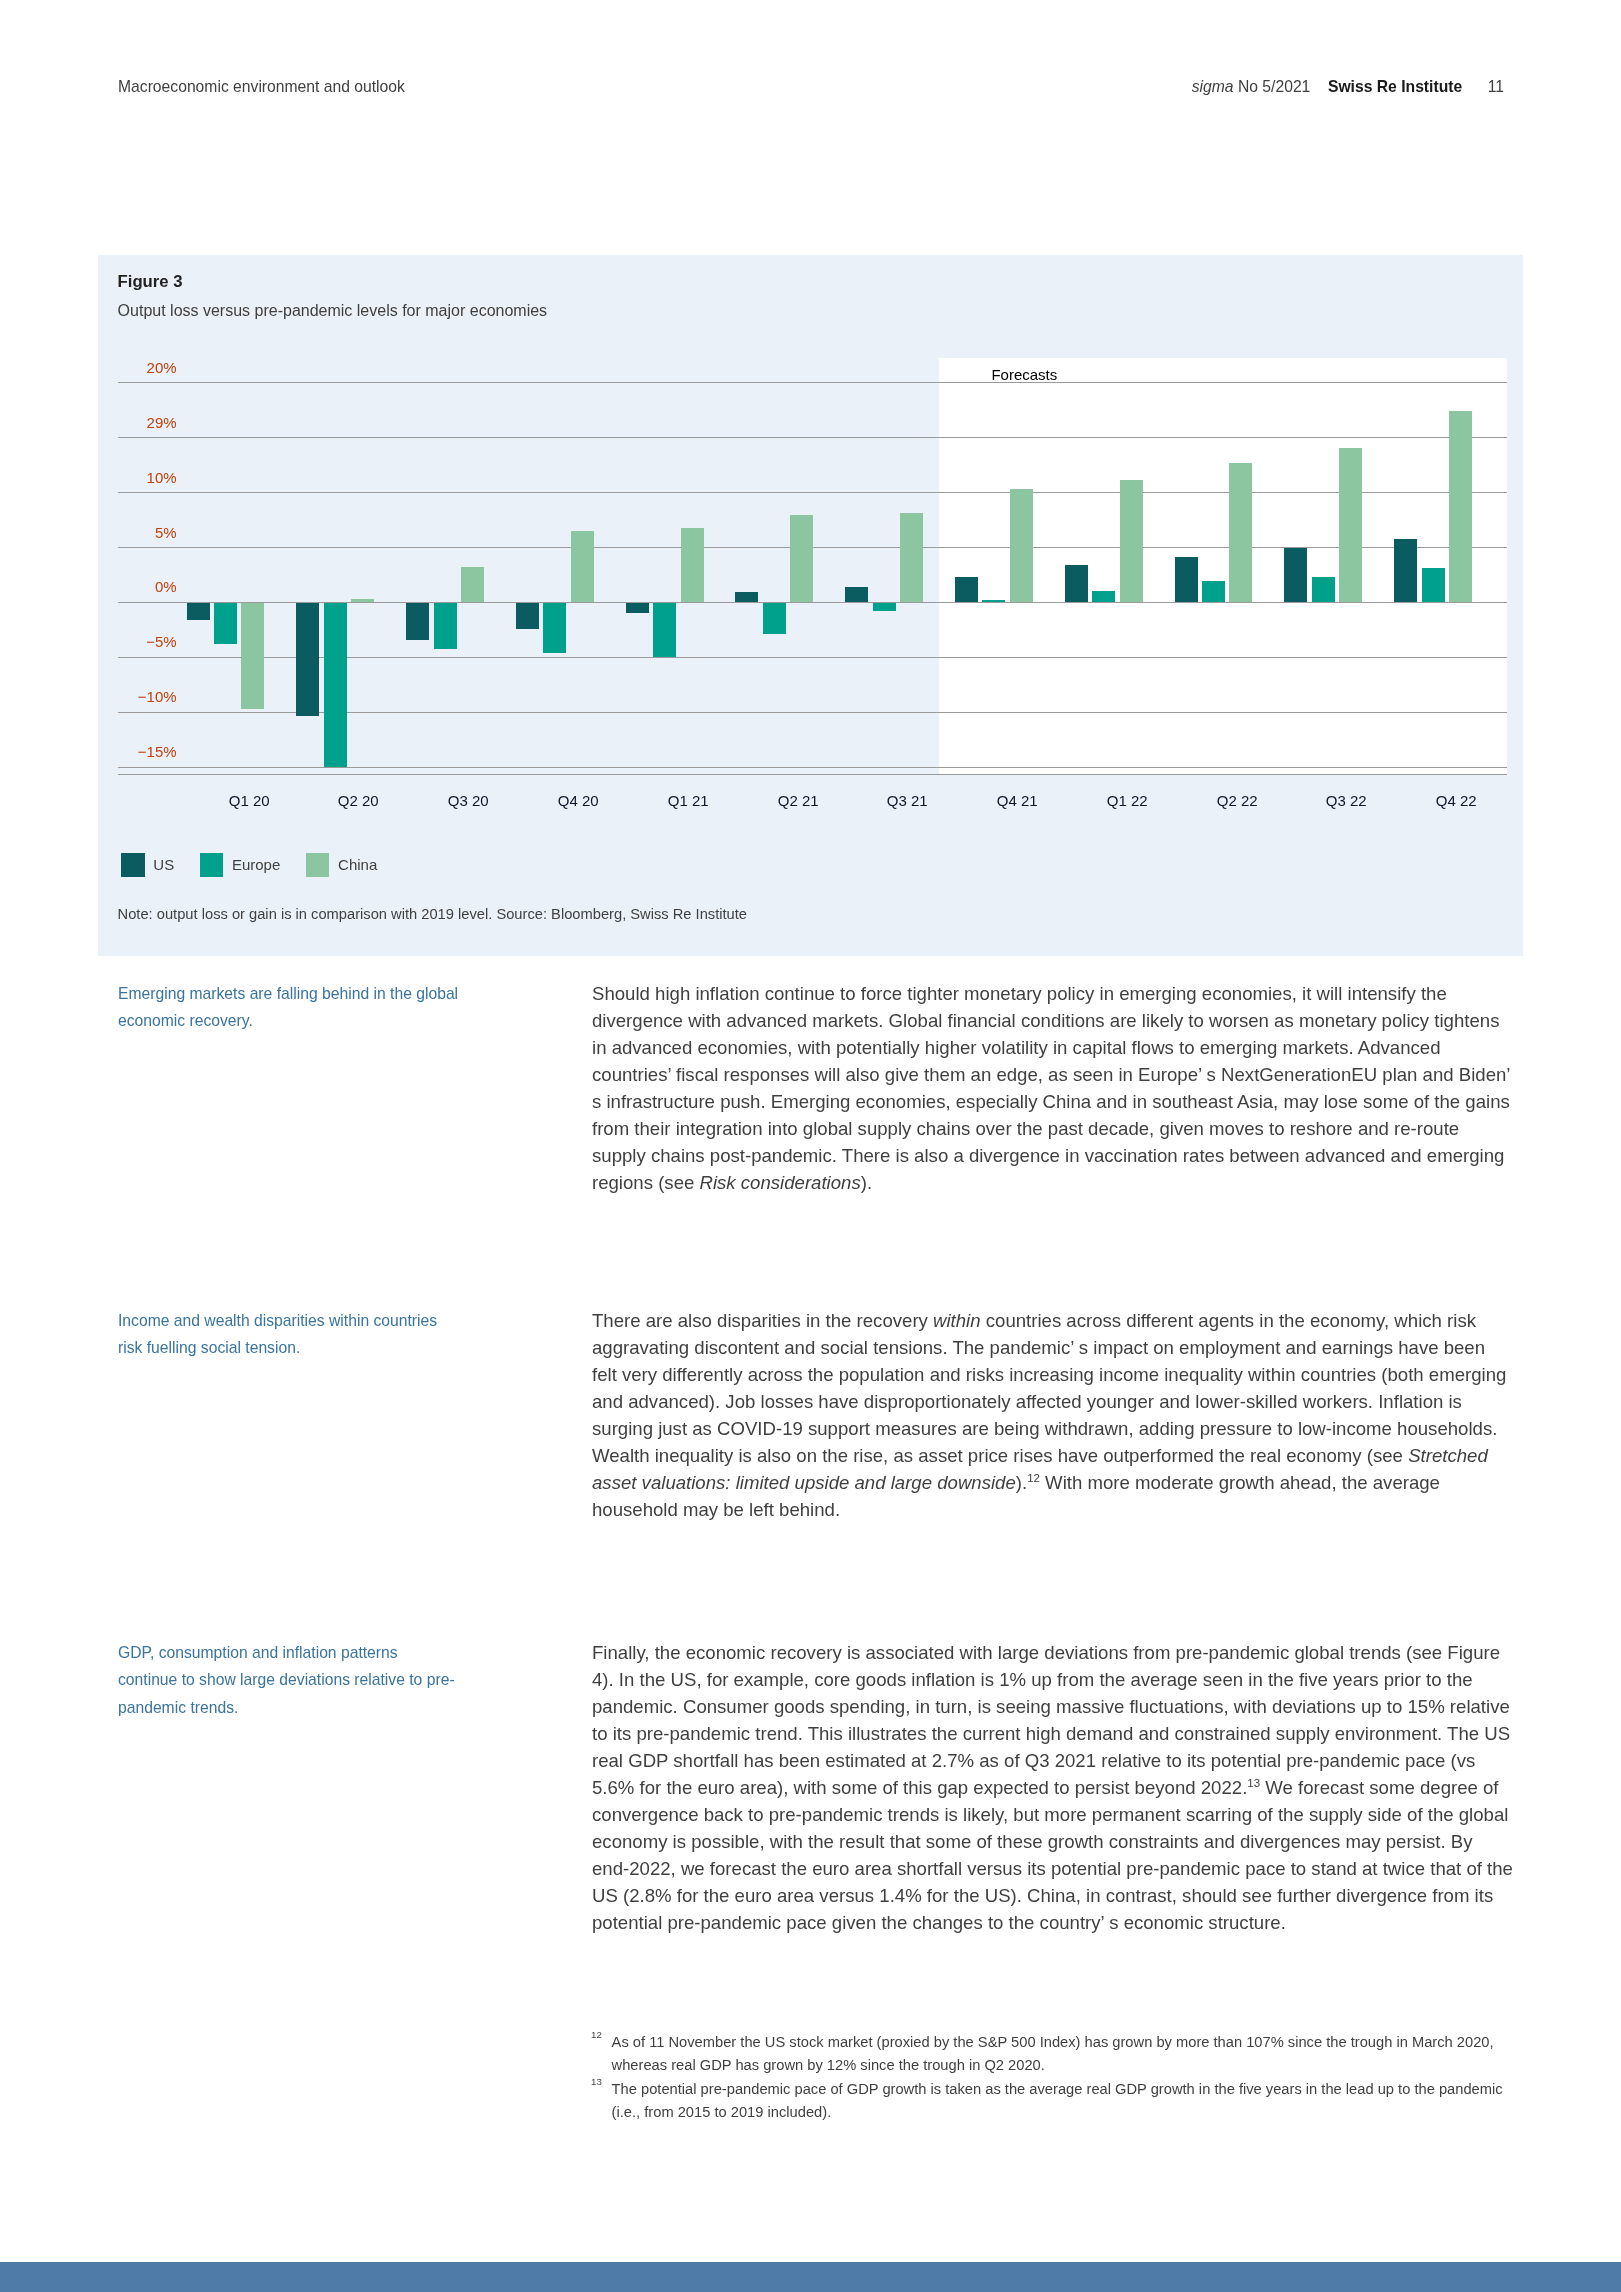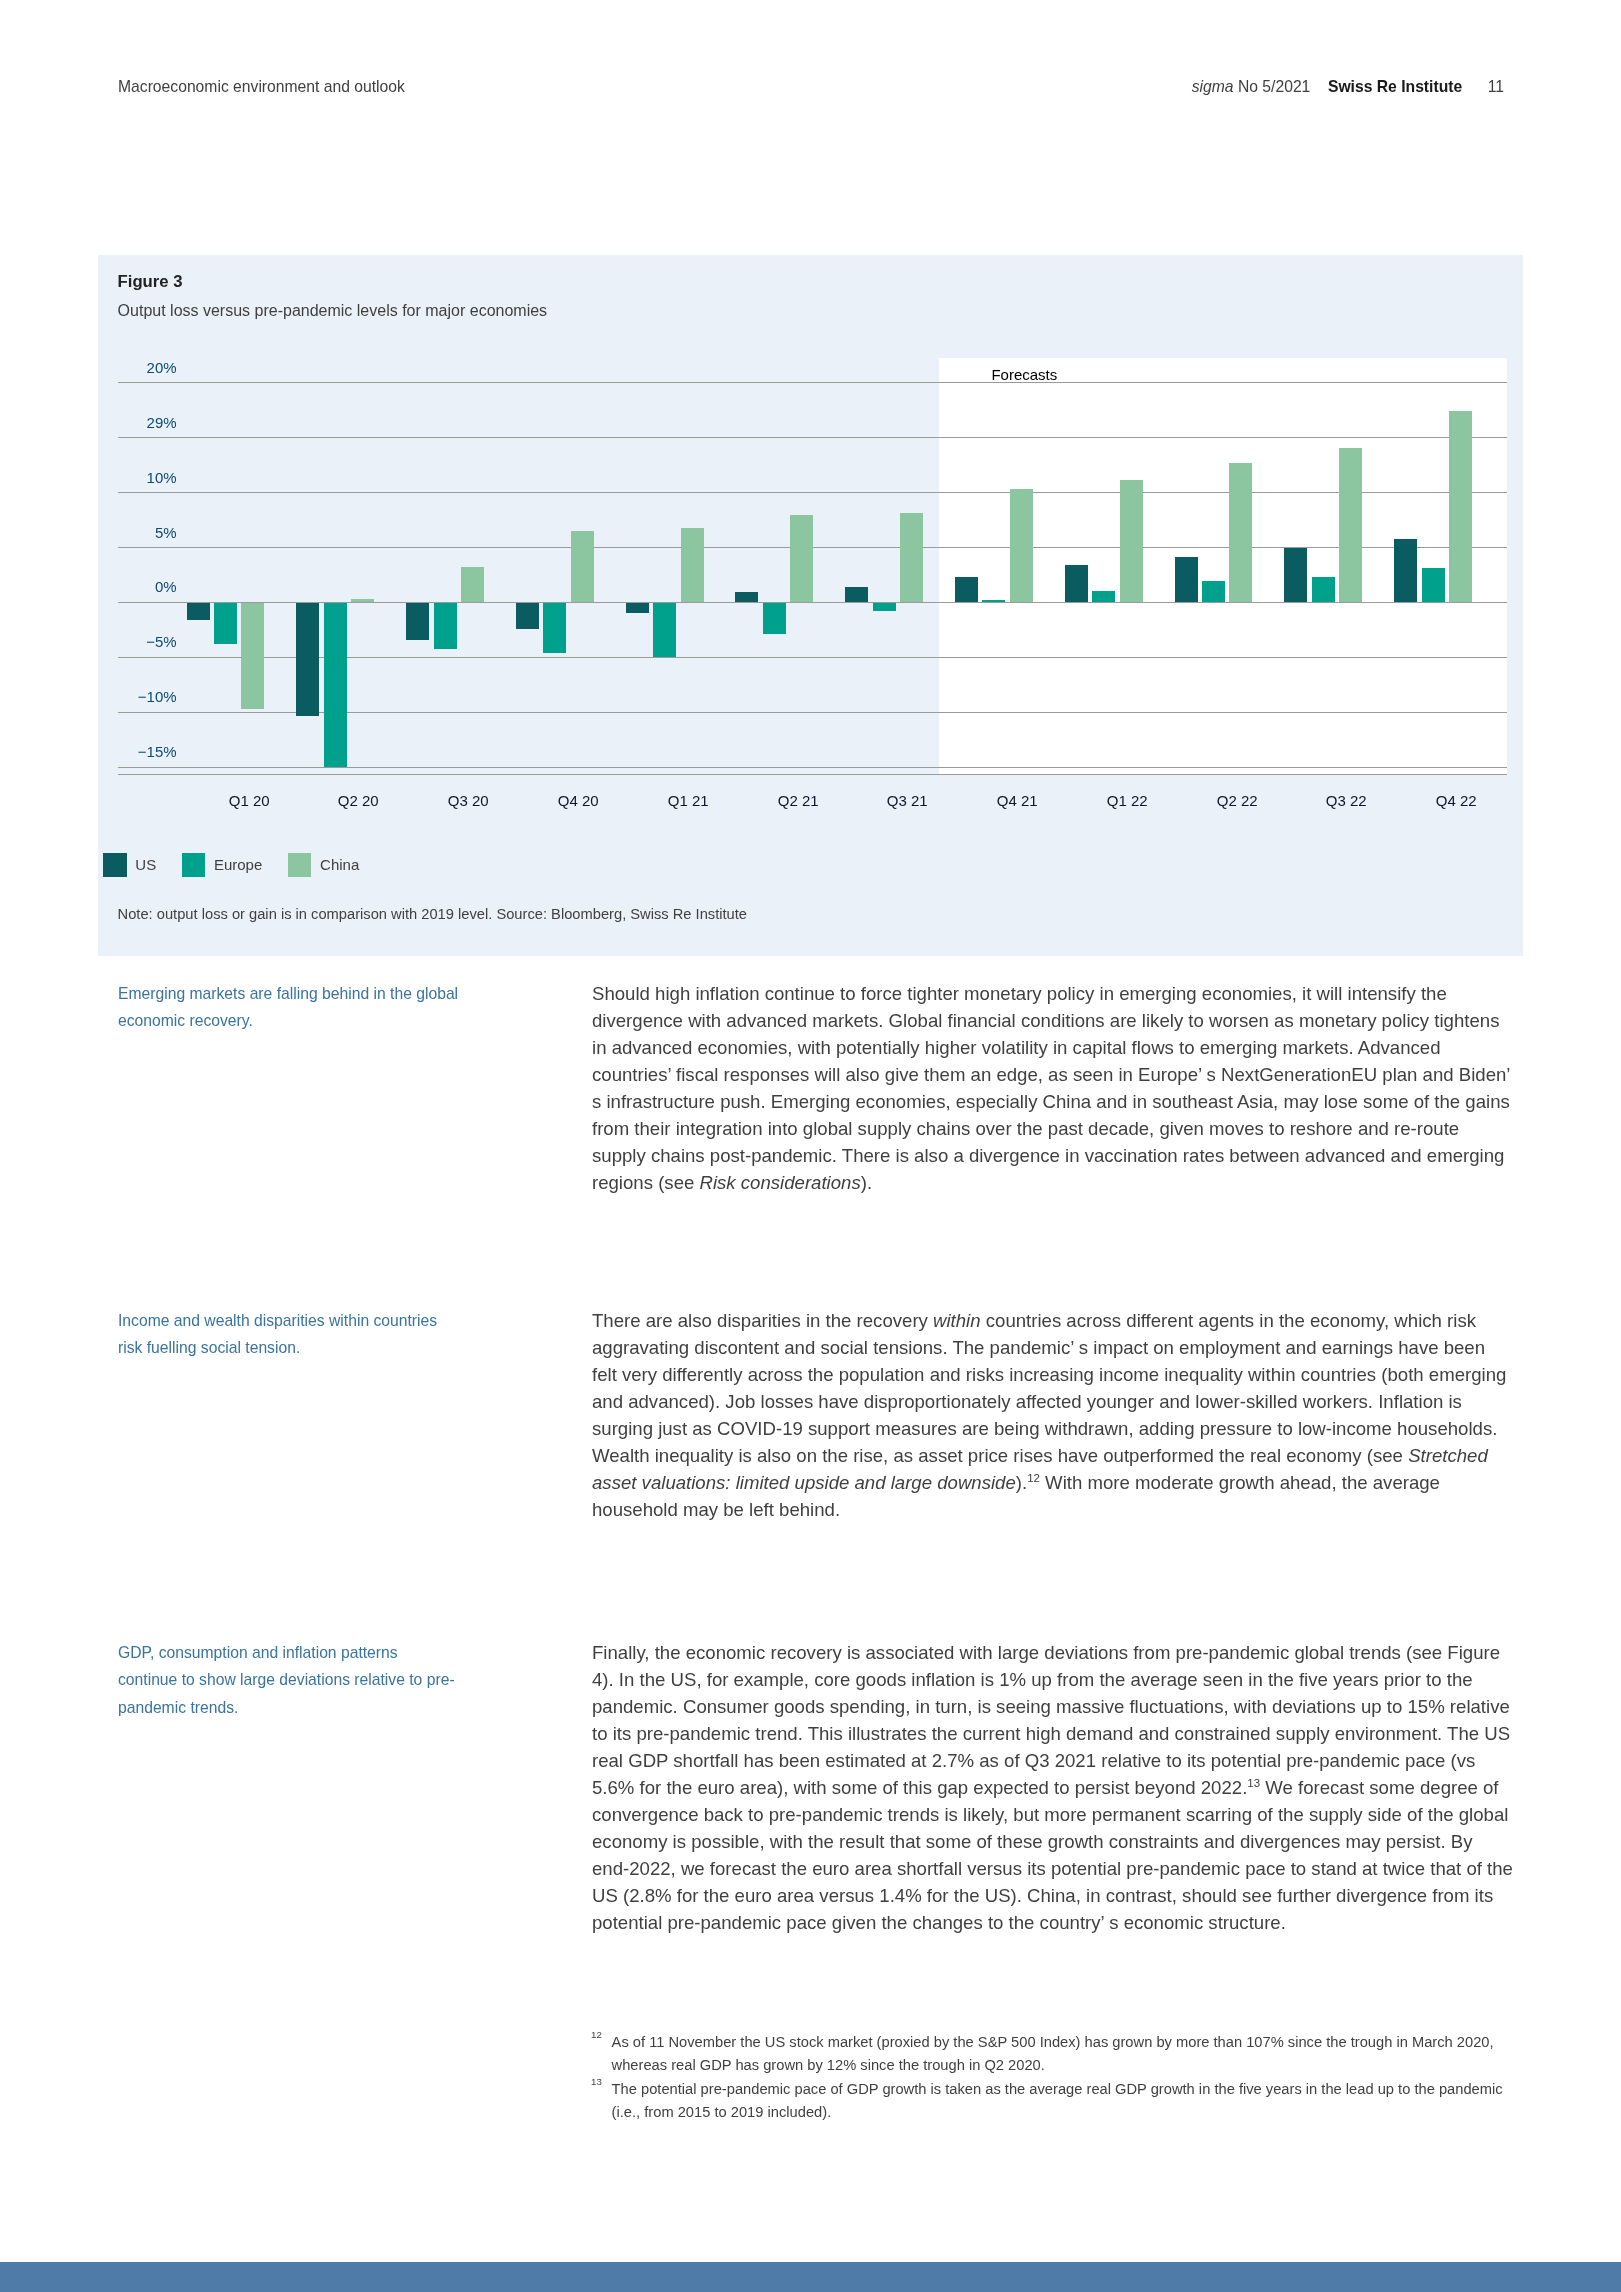--- a/index.html
+++ b/index.html
@@ -16,24 +16,24 @@
 
   
   .figure-panel{position:absolute;left:98px;top:255px;width:1425px;height:701px;background:#eaf1f8;}
   .fig-label{position:absolute;left:19.6px;top:16.7px;font-size:16.7px;font-weight:bold;color:#222;}
   .fig-title{position:absolute;left:19.6px;top:47px;font-size:16px;color:#3f3f3f;}
   .chart-plot{position:absolute;left:19.6px;top:0;width:1389px;height:549px;}
   .forecast-band{position:absolute;left:821px;top:103px;width:568px;height:417px;background:#ffffff;}
   .forecast-label{position:absolute;left:11.8px;top:7.8px;font-size:15px;color:#000000;margin-left:41px;}
   .gridline{position:absolute;left:0;width:1389px;height:1px;background:#9a9a9a;}
   .axis-bottom{position:absolute;left:0;top:519px;width:1389px;height:1px;background:#9a9a9a;}
-  .ytick{position:absolute;left:0;width:59px;text-align:right;font-size:15px;color:#0c4a6e;}
+  .ytick{position:absolute;left:0;width:59px;text-align:right;font-size:15px;color:#c2410c;}
   .xtick{position:absolute;width:88px;text-align:right;font-size:15px;color:#0f172a;top:537px;}
   .bar{position:absolute;}
-  .legend{position:absolute;left:5px;top:598px;display:flex;align-items:flex-end;gap:25.5px;}
+  .legend{position:absolute;left:23px;top:598px;display:flex;align-items:flex-end;gap:25.5px;}
   .legend-item{display:flex;align-items:center;gap:8.8px;font-size:15px;color:#3f3f3f;}
   .legend-swatch{width:23.5px;height:23.5px;display:inline-block;}
   .fig-note{position:absolute;left:19.6px;top:651px;font-size:14.7px;color:#3f3f3f;}
 
   
   .section{position:absolute;left:118px;width:1395px;display:flex;justify-content:space-between;}
   .side-note{width:343px;font-size:15.7px;line-height:27.4px;color:#3a749e;}
   .para{width:921px;font-size:18.6px;line-height:27px;color:#3f3f3f;}
   .para em{font-style:italic;}
   .para sup{font-size:0.62em;line-height:0;vertical-align:super;}

